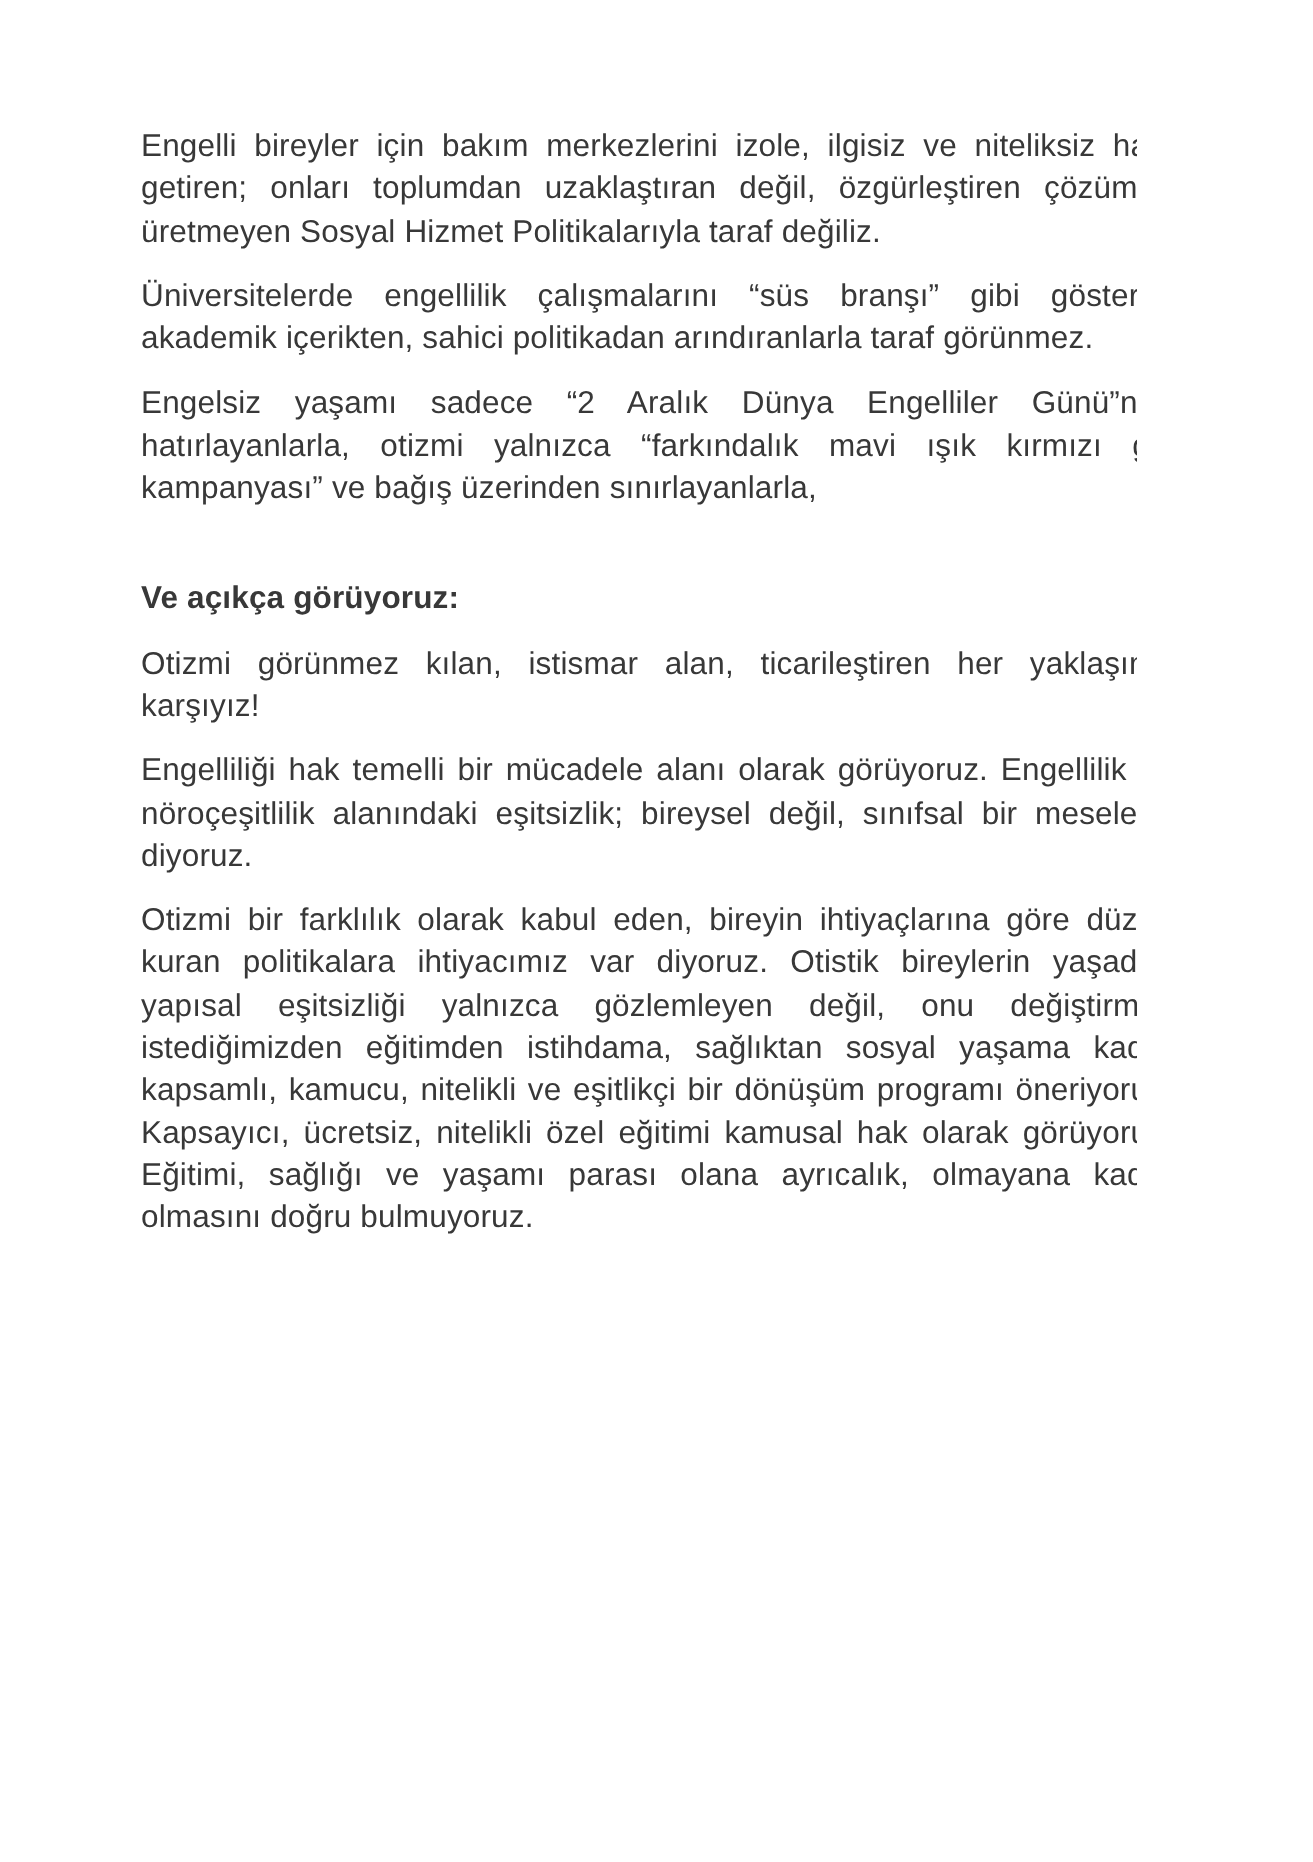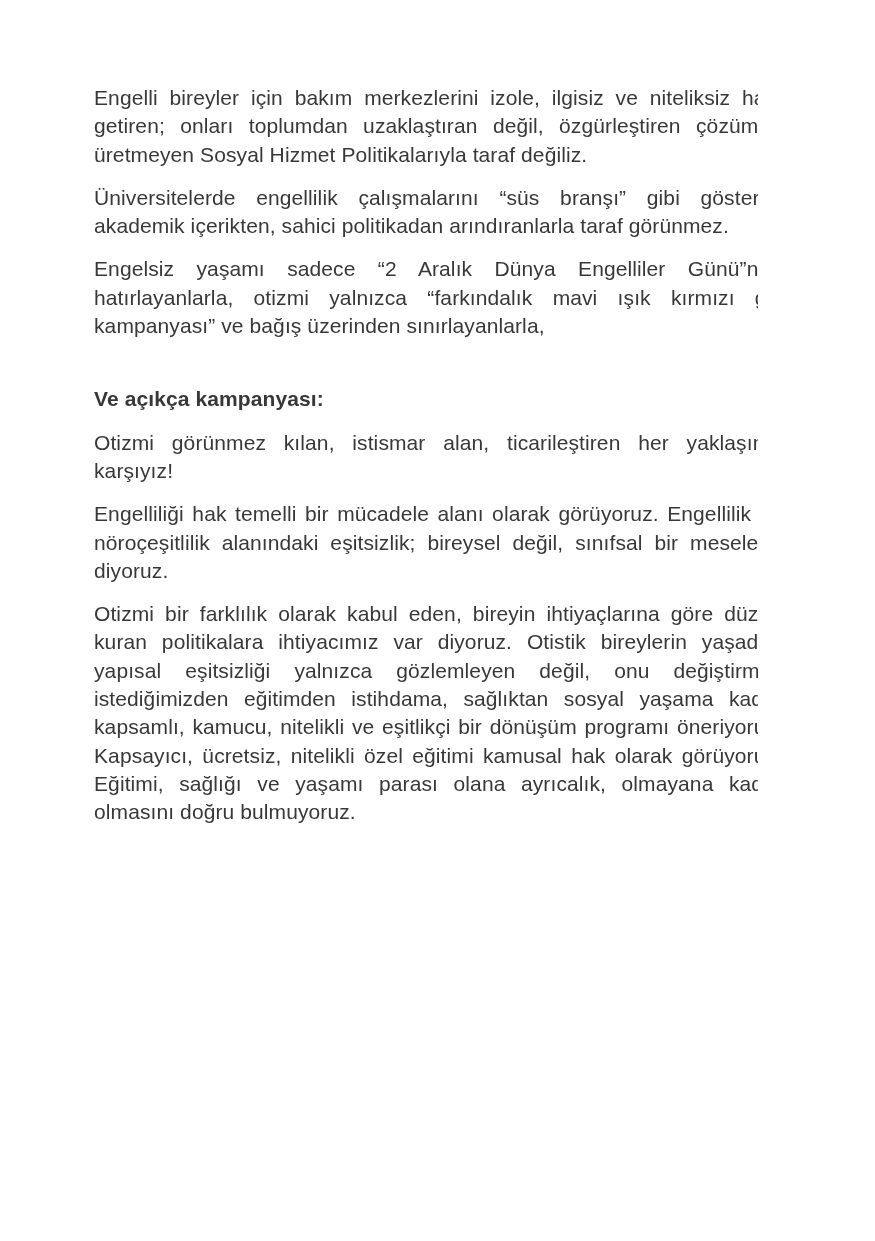--- a/index.html
+++ b/index.html
@@ -51,19 +51,19 @@
   }
 </style>
 </head>
 <body>
 
 <div class="page">
   <div class="text-block">
     <p class="body">Engelli bireyler için bakım merkezlerini izole, ilgisiz ve niteliksiz hale getiren; onları toplumdan uzaklaştıran değil, özgürleştiren çözümler üretmeyen Sosyal Hizmet Politikalarıyla taraf değiliz.</p>
     <p class="body">Üniversitelerde engellilik çalışmalarını “süs branşı” gibi gösterip, akademik içerikten, sahici politikadan arındıranlarla taraf görünmez.</p>
     <p class="body">Engelsiz yaşamı sadece “2 Aralık Dünya Engelliler Günü”nde hatırlayanlarla, otizmi yalnızca “farkındalık mavi ışık kırmızı giy kampanyası” ve bağış üzerinden sınırlayanlarla,</p>
-    <p class="heading">Ve açıkça kampanyası:</p>
+    <p class="heading">Ve açıkça görüyoruz:</p>
     <p class="body">Otizmi görünmez kılan, istismar alan, ticarileştiren her yaklaşıma karşıyız!</p>
     <p class="body">Engelliliği hak temelli bir mücadele alanı olarak görüyoruz. Engellilik ve nöroçeşitlilik alanındaki eşitsizlik; bireysel değil, sınıfsal bir meseledir diyoruz.</p>
     <p class="body">Otizmi bir farklılık olarak kabul eden, bireyin ihtiyaçlarına göre düzen kuran politikalara ihtiyacımız var diyoruz. Otistik bireylerin yaşadığı yapısal eşitsizliği yalnızca gözlemleyen değil, onu değiştirmek istediğimizden eğitimden istihdama, sağlıktan sosyal yaşama kadar kapsamlı, kamucu, nitelikli ve eşitlikçi bir dönüşüm programı öneriyoruz. Kapsayıcı, ücretsiz, nitelikli özel eğitimi kamusal hak olarak görüyoruz. Eğitimi, sağlığı ve yaşamı parası olana ayrıcalık, olmayana kader olmasını doğru bulmuyoruz.</p>
   </div>
   <div class="page-number">34</div>
 </div>
 
 </body></html>

